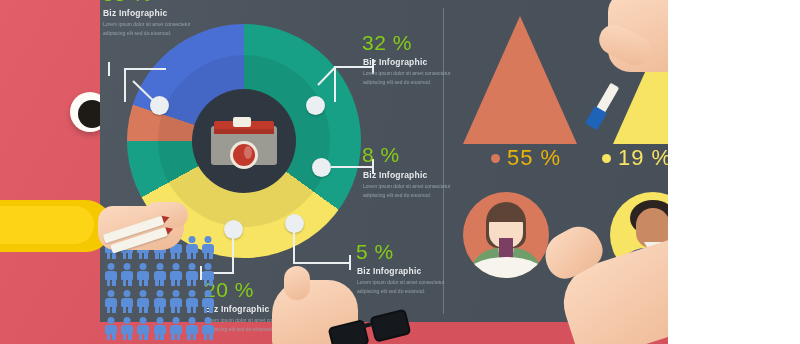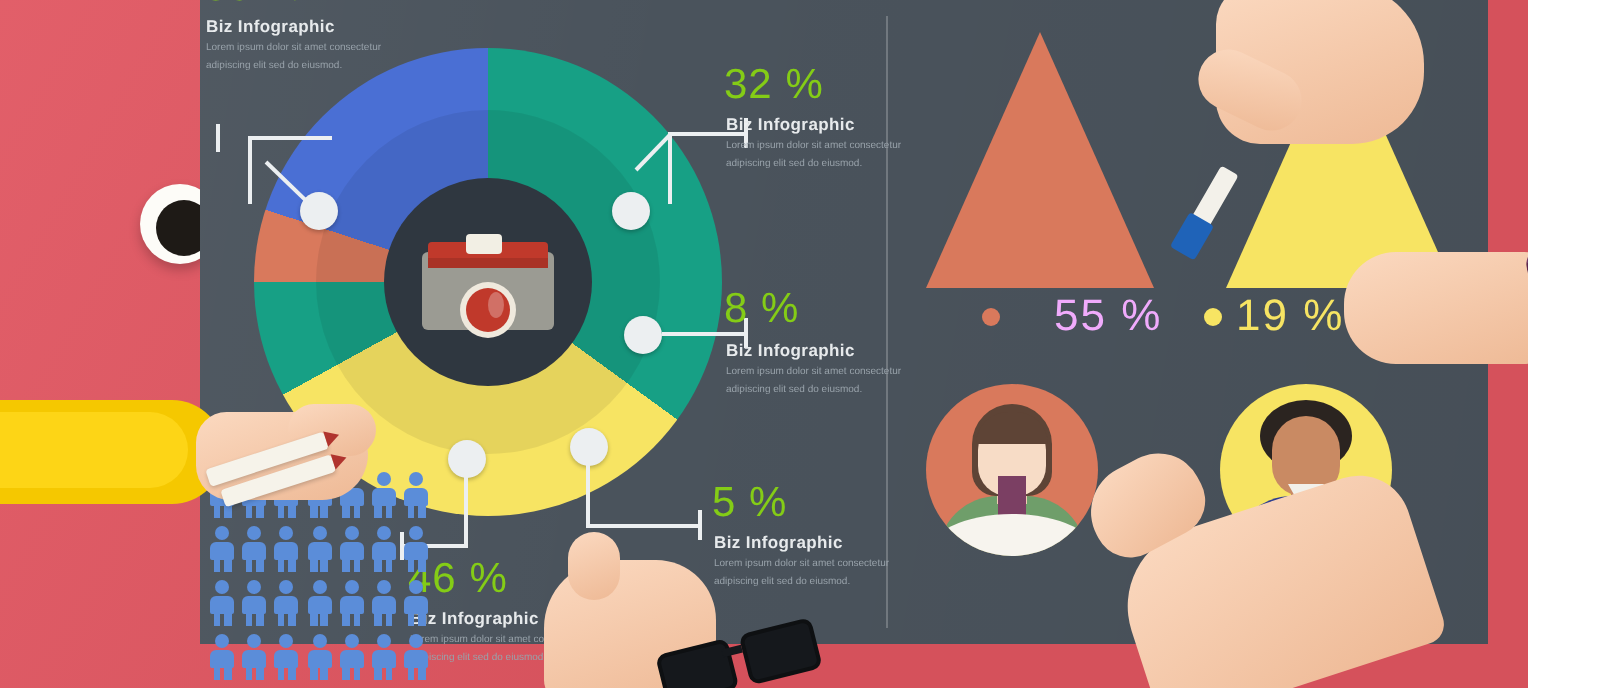--- a/index.html
+++ b/index.html
@@ -1,17 +1,17 @@
 <!DOCTYPE html>
 <html><head>
 <meta charset="utf-8">
 <style>
   html,body{margin:0;padding:0;background:#fff;}
   body{font-family:"Liberation Sans",sans-serif;}
-  #stage{position:relative;width:764px;height:344px;overflow:hidden;background:#e05560;}
+  #stage{position:relative;width:668px;height:344px;overflow:hidden;background:#e05560;}
 
   
   .desk{position:absolute;inset:0;background:#e05560;}
   .desk-shade{position:absolute;left:0;top:0;width:100%;height:100%;
      background:linear-gradient(120deg,rgba(255,255,255,.06),rgba(0,0,0,.05) 60%);}
 
   
   .board{position:absolute;left:100px;top:0;width:644px;height:322px;background:#4a535c;}
   .board-sheen{position:absolute;inset:0;background:
       linear-gradient(100deg,rgba(255,255,255,.035) 0%,rgba(255,255,255,0) 35%,rgba(0,0,0,.05) 100%);}
@@ -169,21 +169,21 @@
       <div class="pct" style="left:256px;top:240px;">5 %</div>
       <div class="biz" style="left:257px;top:266px;">Biz Infographic</div>
       <div class="lorem" style="left:257px;top:278px;">Lorem ipsum dolor sit amet consectetur adipiscing elit sed do eiusmod.</div>
     </div>
 
     <div class="callout">
       <div class="co-dot" style="left:124px;top:220px;"></div>
       <div class="co-line" style="left:132px;top:238px;width:2px;height:36px;"></div>
       <div class="co-line" style="left:100px;top:272px;width:34px;height:2px;"></div>
       <div class="co-cap" style="left:100px;top:266px;width:2px;height:14px;"></div>
-      <div class="pct" style="left:104px;top:278px;">46 %</div>
+      <div class="pct" style="left:104px;top:278px;">20 %</div>
       <div class="biz" style="left:105px;top:304px;">Biz Infographic</div>
       <div class="lorem" style="left:105px;top:316px;">Lorem ipsum dolor sit amet consectetur adipiscing elit sed do eiusmod.</div>
     </div>
 
     <div class="people" id="people">
         <div class="prow" style="top: 0px;">
           <div class="person">
             <div class="p-head"></div>
             <div class="p-body"></div>
             <div class="p-l1"></div>
@@ -357,21 +357,21 @@
             <div class="p-l1"></div>
             <div class="p-l2"></div>
           </div>
         </div>
       </div>
 
     <div>
 
       <div class="tri" style="left:363px;top:16px;border-left:57px solid transparent;border-right:57px solid transparent;border-bottom:128px solid #d9795c;"></div>
       <div class="tri-dot" style="left:391px;top:154px;background:#d9795c;"></div>
-      <div class="tri-pct" style="left:407px;top:145px;color:#f0abfc;margin-left:20px;">55 %</div>
+      <div class="tri-pct" style="left:407px;top:145px;color:#eab308;">55 %</div>
 
       <div class="tri" style="left:513px;top:16px;border-left:57px solid transparent;border-right:57px solid transparent;border-bottom:128px solid #f7e463;"></div>
       <div class="tri-dot" style="left:502px;top:154px;background:#f7e463;"></div>
       <div class="tri-pct" style="left:518px;top:145px;color:#f7e463;">19 %</div>
 
       <div class="avatar" style="left:363px;top:192px;background:#d9795c;">
         <div class="av-shoulders" style="background:#6f9e6a;"></div>
         <div class="av-neck" style="background:#f2cdb4;"></div>
         <div class="av-hair" style="width:40px;height:46px;border-radius:20px 20px 12px 12px;background:#5e4436;"></div>
         <div class="av-head" style="background:#f7dcc6;"></div>

